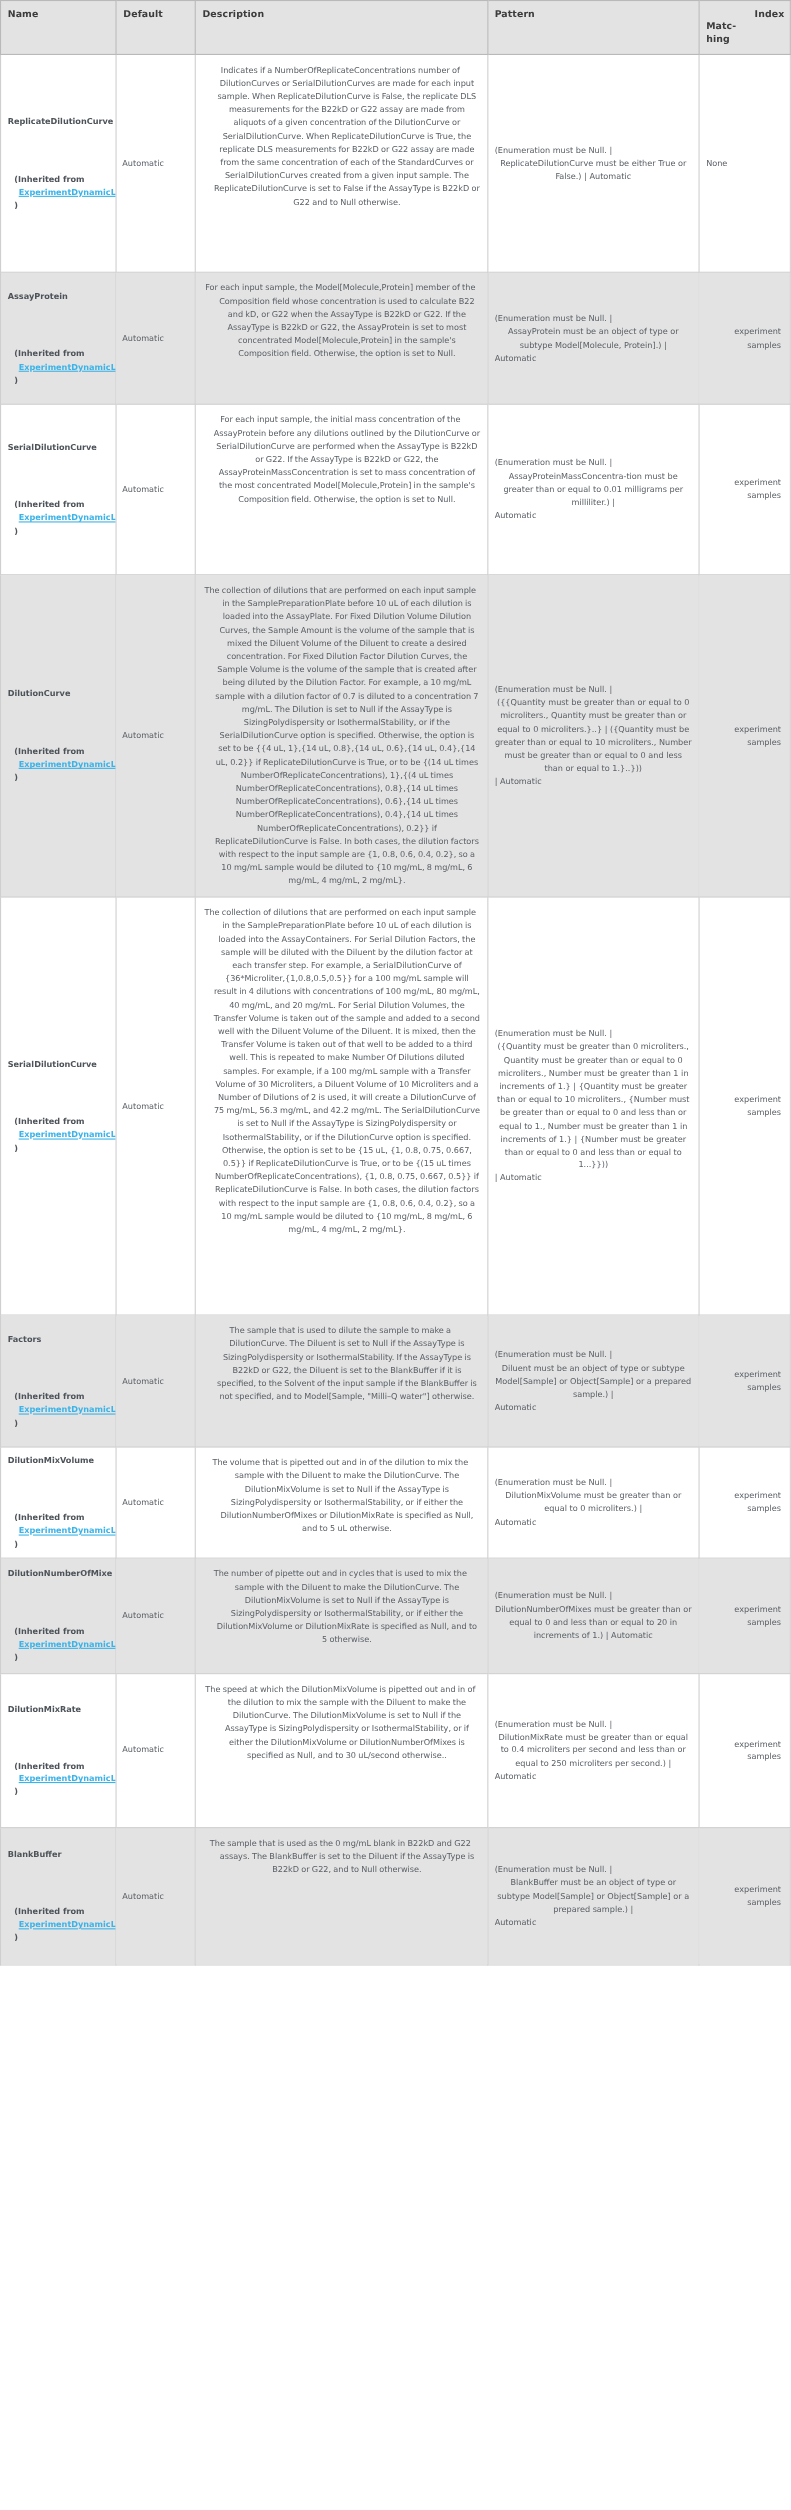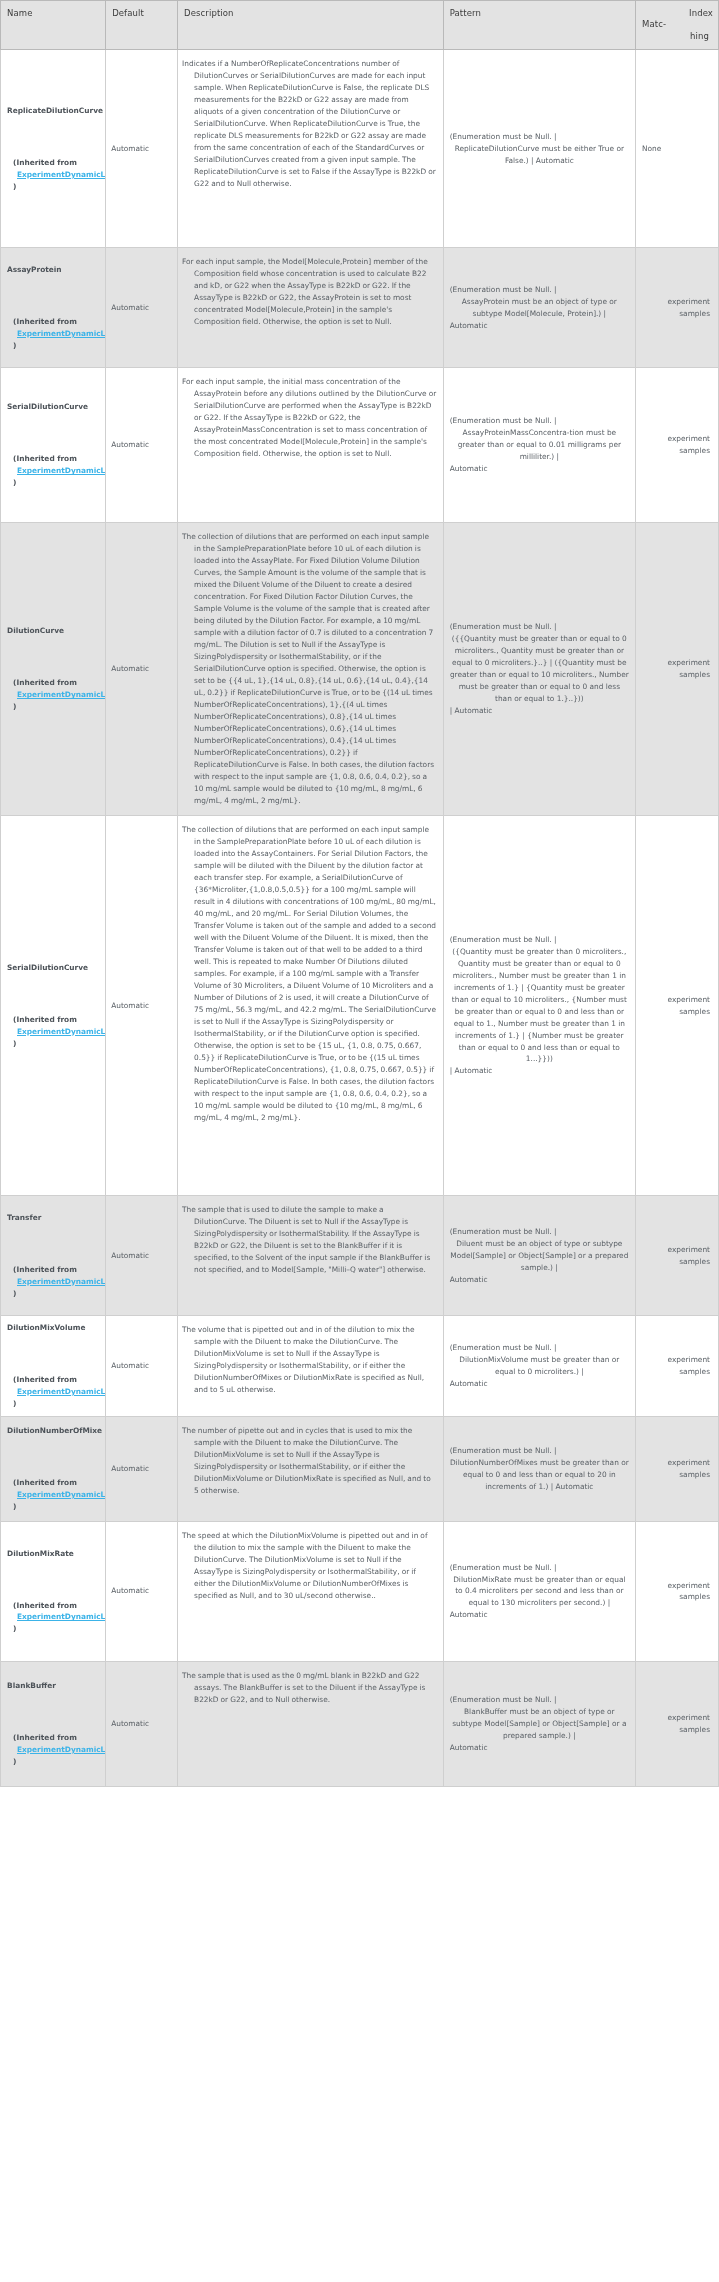--- a/index.html
+++ b/index.html
@@ -23,33 +23,33 @@
   table.opt-table col.c-default { width: 52px; }
   table.opt-table col.c-desc    { width: 192px; }
   table.opt-table col.c-pattern { width: 139px; }
   table.opt-table col.c-index   { width: 60px; }
 
   thead th {
     background: #e3e3e3;
     border: 1px solid #b9b9b9;
     color: #3c3c3c;
     font-size: 8.5px;
-    font-weight: normal;
+    font-weight: bold;
     text-align: left;
     vertical-align: top;
     padding: 7px 5px 7px 6px;
     line-height: 1.35;
     letter-spacing: 0.1px;
   }
   thead th.th-index {
     text-align: left;
   }
   thead th.th-index .idx-l1 { display: block; text-align: right; }
   thead th.th-index .idx-l2 { display: block; padding-right: 4px;}
-  thead th.th-index .idx-l3 { display: block; text-align: right; padding-right: 4px;}
+  thead th.th-index .idx-l3 { display: block; padding-right: 4px;}
 
   tbody td {
     border: 1px solid #cfcfcf;
     vertical-align: middle;
     font-size: 7.4px;
     line-height: 1.62;
     color: #5a6066;
     padding: 6px 5px;
     overflow: hidden;
   }
@@ -74,21 +74,21 @@
     color: #5a6066;
   }
   td.cell-desc {
     text-align: left;
     vertical-align: top;
     padding: 8px 6px 8px 4px;
   }
   .desc-body {
     text-indent: -12px;
     padding-left: 12px;
-    text-align: left;
+    text-align: center;
     word-spacing: -0.3px;
   }
   td.cell-pattern {
     text-align: center;
     vertical-align: middle;
     padding: 8px 6px;
   }
   .pat-body { text-align: center; }
   .pat-first { display: block; text-align: left; }
   .pat-last  { display: block; text-align: left; }
@@ -214,21 +214,21 @@
           <td class="cell-pattern">
             <div class="pat-body"><span class="pat-first">(Enumeration must be Null. |</span><span>({Quantity must be greater than 0 microliters., Quantity must be greater than or equal to 0 microliters., Number must be greater than 1 in increments of 1.} | {Quantity must be greater than or equal to 10 microliters., {Number must be greater than or equal to 0 and less than or equal to 1., Number must be greater than 1 in increments of 1.} | {Number must be greater than or equal to 0 and less than or equal to 1...}}))</span><span class="pat-last">| Automatic</span></div>
           </td>
           <td class="cell-index">
             <span class="idx-w1">experiment</span>
             <span class="idx-w2">samples</span>
           </td>
         </tr>
         <tr class="shaded" style="height: 120px;">
           <td class="cell-name">
-            <span class="name-main">Transfer</span>
+            <span class="name-main">Factors</span>
             <span class="name-inh">(Inherited from</span>
             <a class="name-link" href="#">ExperimentDynamicL</a>
             <span class="name-paren">)</span>
           </td>
           <td class="cell-default">Automatic</td>
           <td class="cell-desc">
             <div class="desc-body">The sample that is used to dilute the sample to make a DilutionCurve.  The Diluent is set to Null if the AssayType is SizingPolydispersity or IsothermalStability. If the AssayType is B22kD or G22, the Diluent is set to the BlankBuffer if it is specified, to the Solvent of the input sample if the BlankBuffer is not specified, and to Model[Sample, "Milli–Q water"] otherwise.</div>
           </td>
           <td class="cell-pattern">
             <div class="pat-body"><span class="pat-first">(Enumeration must be Null. |</span><span>Diluent must be an object of type or subtype Model[Sample] or Object[Sample] or a prepared sample.) |</span><span class="pat-last">Automatic</span></div>
@@ -281,21 +281,21 @@
             <span class="name-main">DilutionMixRate</span>
             <span class="name-inh">(Inherited from</span>
             <a class="name-link" href="#">ExperimentDynamicL</a>
             <span class="name-paren">)</span>
           </td>
           <td class="cell-default">Automatic</td>
           <td class="cell-desc">
             <div class="desc-body">The speed at which the DilutionMixVolume is pipetted out and in of the dilution to mix the sample with the Diluent to make the DilutionCurve.  The DilutionMixVolume is set to Null if the AssayType is SizingPolydispersity or IsothermalStability, or if either the DilutionMixVolume or DilutionNumberOfMixes is specified as Null, and to 30 uL/second otherwise..</div>
           </td>
           <td class="cell-pattern">
-            <div class="pat-body"><span class="pat-first">(Enumeration must be Null. |</span><span>DilutionMixRate must be greater than or equal to 0.4 microliters per second and less than or equal to 130 microliters per second.) |</span><span class="pat-last">Automatic</span></div>
+            <div class="pat-body"><span class="pat-first">(Enumeration must be Null. |</span><span>DilutionMixRate must be greater than or equal to 0.4 microliters per second and less than or equal to 250 microliters per second.) |</span><span class="pat-last">Automatic</span></div>
           </td>
           <td class="cell-index">
             <span class="idx-w1">experiment</span>
             <span class="idx-w2">samples</span>
           </td>
         </tr>
         <tr class="shaded" style="height: 125px;">
           <td class="cell-name">
             <span class="name-main">BlankBuffer</span>
             <span class="name-inh">(Inherited from</span>

